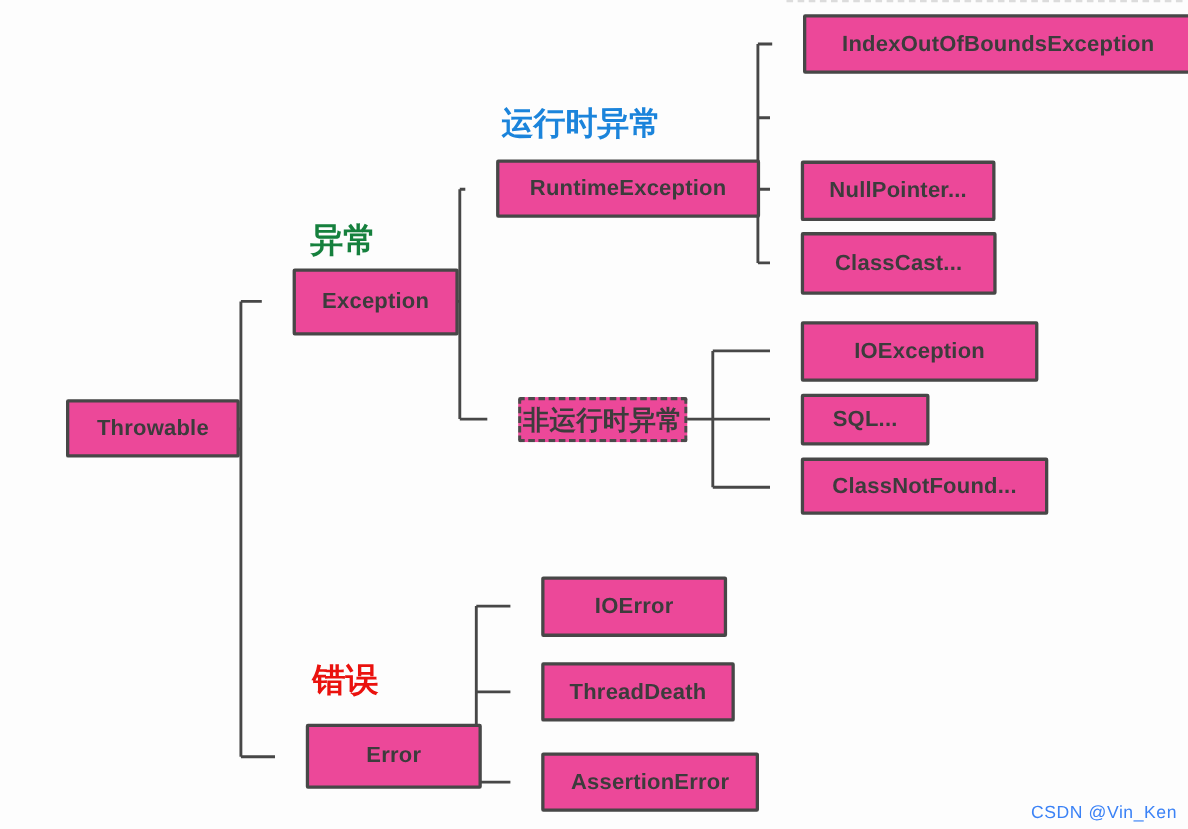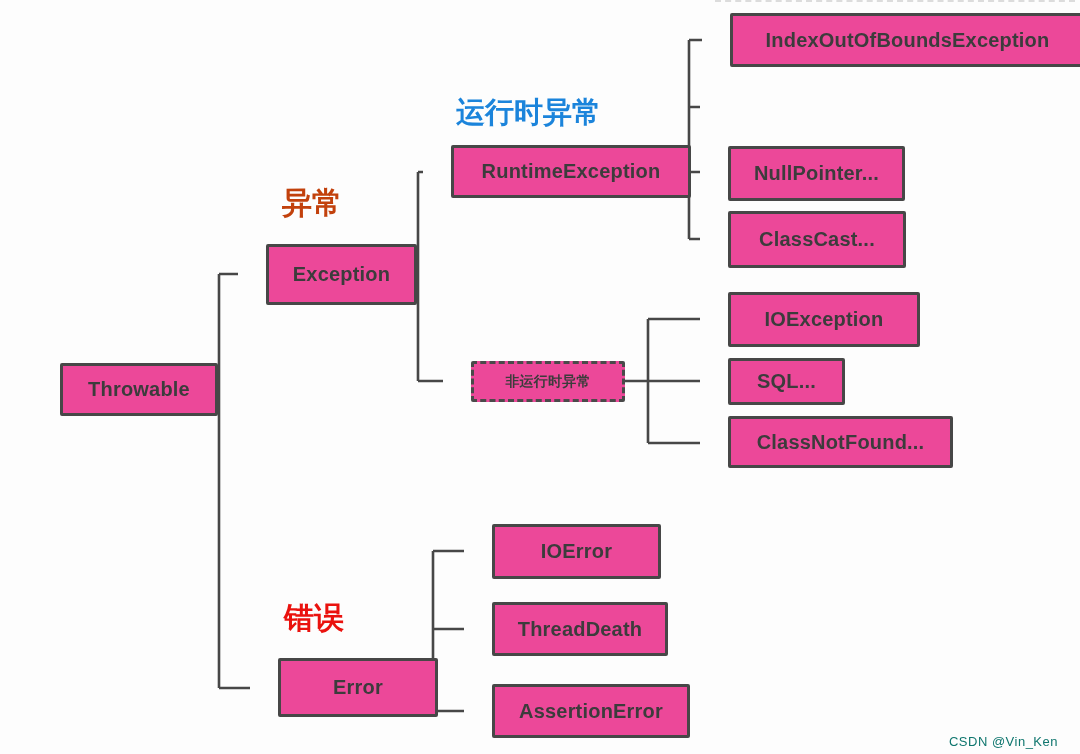--- a/index.html
+++ b/index.html
@@ -18,34 +18,34 @@
     border-radius:2px;
     display:flex;align-items:center;justify-content:center;
     box-sizing:border-box;
     font-weight:bold;font-size:20px;color:#3c3c3c;
     letter-spacing:0.2px;
     white-space:nowrap;
     margin-left:28px;
   }
   .node.dashed{
     border:3px dashed #4a4a4a;
-    font-size:14px;font-weight:600;
+    font-size:24px;font-weight:600;
   }
   .group-label{
     position:absolute;z-index:2;
     font-weight:bold;font-size:30px;
     white-space:nowrap;
   }
-  .label-exception{left:282px;top:183px;color:#c2410c;}
+  .label-exception{left:282px;top:198px;color:#15803d;}
   .label-runtime{left:456px;top:93px;color:#1b84db;font-size:29px;}
   .label-error{left:284px;top:598px;color:#ea120e;}
   .watermark{
     position:absolute;z-index:2;
-    right:22px;bottom:5px;
-    font-size:13px;color:#0f766e;
+    right:10px;bottom:5px;
+    font-size:16px;color:#3b82f6;
     letter-spacing:0.5px;
   }
   .top-artifact{
     position:absolute;z-index:0;
     left:715px;top:0;width:360px;height:0;
     border-top:2px dashed #dcdcdc;
   }
 </style>
 </head>
 <body>
@@ -90,21 +90,21 @@
 
   <div class="node" style="left:250px;top:658px;width:160px;height:59px">Error</div>
 
   <div class="node" style="left:702px;top:13px;width:355px;height:54px">IndexOutOfBoundsException</div>
 
 
   <div class="node" style="left:700px;top:146px;width:177px;height:55px">NullPointer...</div>
 
   <div class="node" style="left:700px;top:211px;width:178px;height:57px">ClassCast...</div>
 
-  <div class="node" style="left:700px;top:292px;width:192px;height:55px">IOException</div>
+  <div class="node" style="left:700px;top:292px;width:216px;height:55px">IOException</div>
 
   <div class="node" style="left:700px;top:358px;width:117px;height:47px">SQL...</div>
 
   <div class="node" style="left:700px;top:416px;width:225px;height:52px">ClassNotFound...</div>
 
   <div class="node" style="left:464px;top:524px;width:169px;height:55px">IOError</div>
 
   <div class="node" style="left:464px;top:602px;width:176px;height:54px">ThreadDeath</div>
 
   <div class="node" style="left:464px;top:684px;width:198px;height:54px">AssertionError</div>

